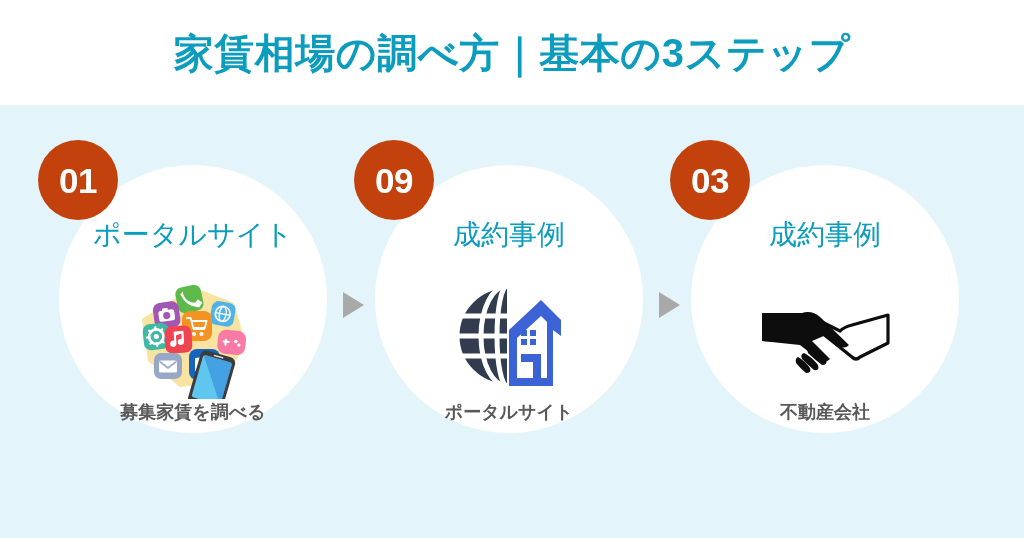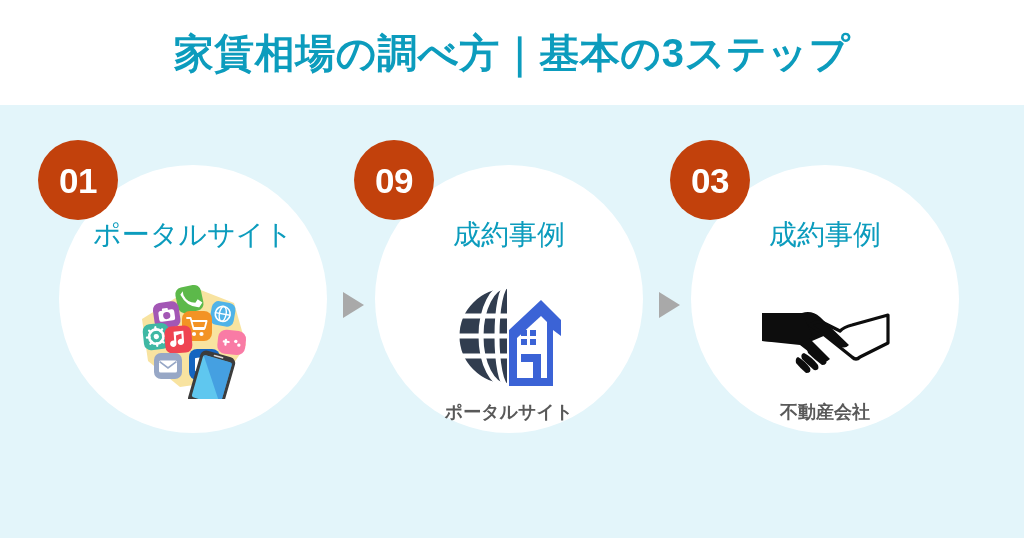--- a/index.html
+++ b/index.html
@@ -260,20 +260,21 @@
 
             <g transform="translate(72,76) rotate(16)">
               <rect x="0" y="0" width="36" height="56" rx="6" fill="#3c3c3c"></rect>
               <rect x="3" y="5" width="30" height="44" rx="2.5" fill="#5fc7ef"></rect>
               <path d="M3 5 h30 v44 z" fill="#2f7fd6" opacity="0.55"></path>
               <rect x="13" y="2" width="10" height="1.6" rx="0.8" fill="#d8d8d8"></rect>
             </g>
           </svg>
         </div>
 
+        <div class="step-caption">募集家賃を調べる</div>
       </div>
 
       <div class="arrow arrow-1"></div>
 
       <div class="step step-2">
         <div class="step-disc"></div>
 
         <div class="step-badge">
           <span class="step-badge-num">09</span>
         </div>

